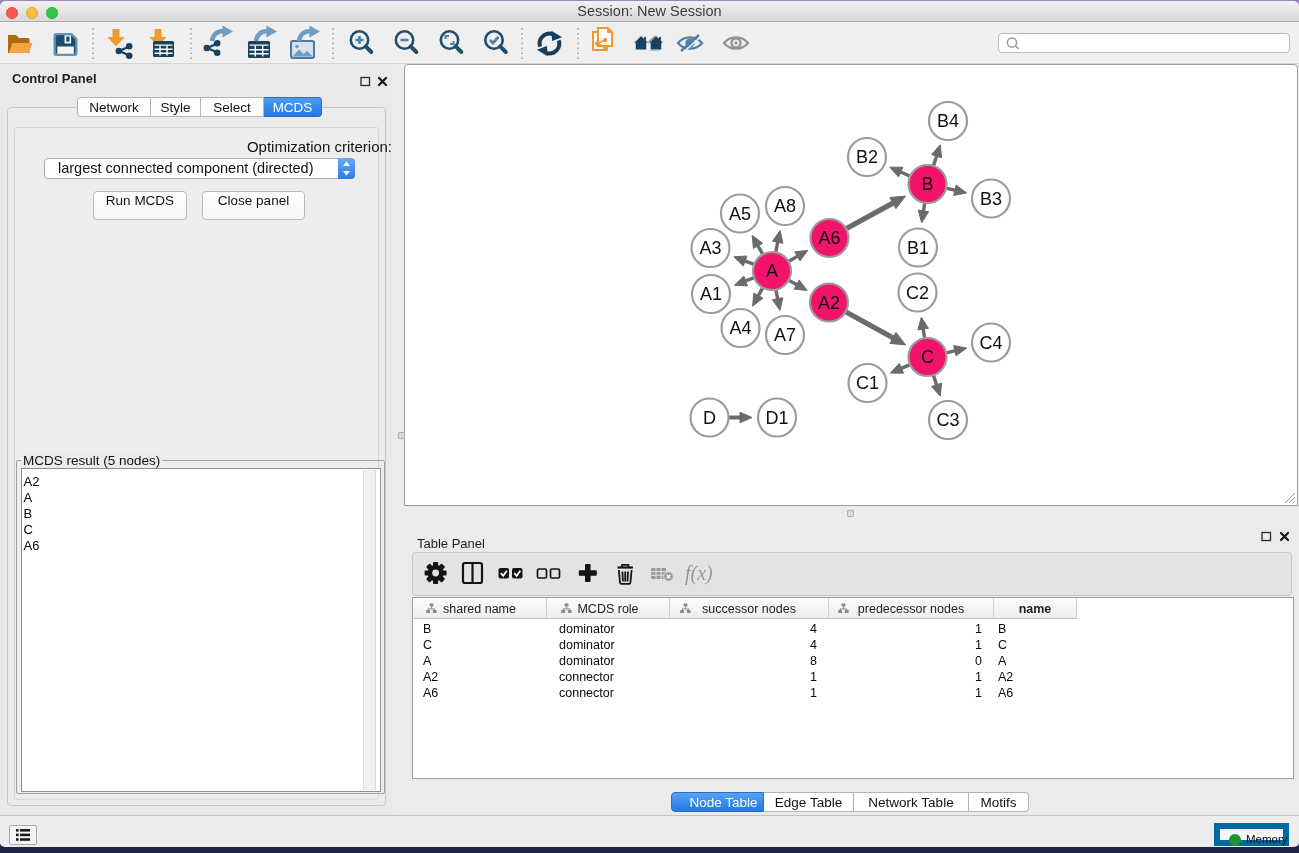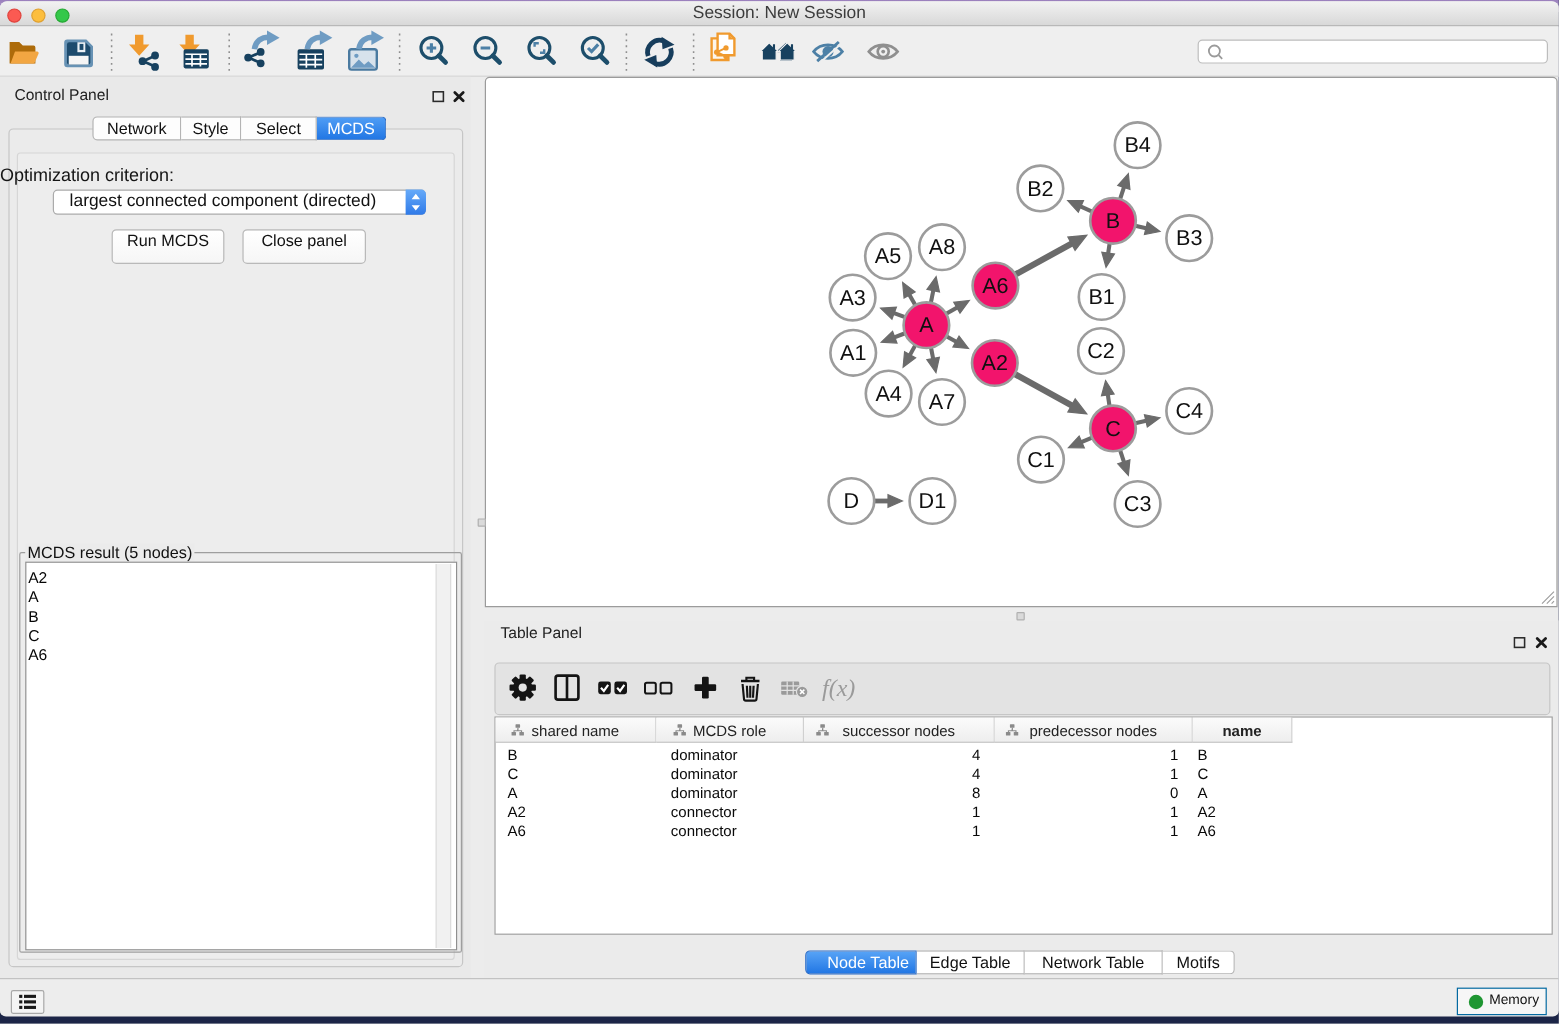--- a/index.html
+++ b/index.html
@@ -12,58 +12,58 @@
 .titlebar .title { position:absolute; left:0; right:0; top:2px; text-align:center; font-size:14.5px; color:#3c3c3c; }
 .tl { position:absolute; top:5.5px; width:12px; height:12px; border-radius:50%; }
 .tl.r { left:6px;  background:#fb5a52; border:1px solid #e0443e; }
 .tl.y { left:26px; background:#fcbe3e; border:1px solid #dfa133; }
 .tl.g { left:46px; background:#34c84a; border:1px solid #27aa35; }
 
 .toolbar { position:absolute; left:0; top:21px; width:100%; height:42px; background:#efefef; border-bottom:1px solid #d4d4d4; }
 .searchbox { position:absolute; left:998px; top:11px; width:292px; height:20px; background:#fff; border:1px solid #bdbdbd; border-radius:4px; }
 
 .leftpanel { position:absolute; left:0; top:63px; width:392px; height:751px; background:#e9e9e9; }
-.lp-title { position:absolute; left:12px; top:7px; font-size:13px; color:#1e1e1e; }
+.lp-title { position:absolute; left:12px; top:7px; font-size:13px; color:#1e1e1e;font-weight:bold; }
 .cp-outer { position:absolute; left:7px; top:43px; width:379px; height:699px; background:#ebebeb; border:1px solid #c6c6c6; border-radius:4px; }
 .cp-inner { position:absolute; left:6px; top:19px; width:365px; height:673px; background:#ededed; border:1px solid #d6d6d6; border-radius:3px; }
 .tabs { position:absolute; left:77px; top:33px; height:20px; display:flex; z-index:5; }
 .tab { height:20px; font-size:13.5px; color:#111; background:#fdfdfd; border:1px solid #b4b4b4; border-left:none; display:flex; align-items:center; justify-content:center; }
 .tab.first { border-left:1px solid #b4b4b4; border-radius:4px 0 0 4px; }
 .tab.sel { background:linear-gradient(180deg,#4f9df5,#2277e4); color:#fff; border-color:#2a6cc8; border-radius:0 4px 4px 0; }
-.optlabel { position:absolute; left:0; width:392px; top:74px; text-align:left; font-size:15px; color:#151515; }
+.optlabel { position:absolute; left:0; width:392px; top:74px; text-align:right; font-size:15px; color:#151515; }
 .dropdown { position:absolute; left:44px; top:94px; width:311px; height:21px; background:#fff; border:1px solid #ababab; border-radius:4px; font-size:14.5px; color:#111; line-height:19px; padding-left:13px; }
 .dd-btn { position:absolute; right:-1px; top:-1px; width:17px; height:21px; border-radius:0 4px 4px 0; background:linear-gradient(180deg,#66aaf9,#2f7ae8); }
 .btn { position:absolute; height:29px; background:linear-gradient(180deg,#ffffff,#f6f6f6); border:1px solid #b9b9b9; border-radius:4px; font-size:13.5px; color:#111; text-align:center; line-height:17px; }
 .fieldset { position:absolute; left:16px; top:396px; width:369px; height:334px; border:1px solid #9e9e9e; border-radius:2px; }
 .legend { position:absolute; left:4px; top:-8px; background:#ebebeb; padding:0 2px; font-size:13.5px; color:#111; }
 .listbox { position:absolute; overflow:hidden; left:4px; top:7px; padding-top:5px; width:360px; height:324px; background:#fff; border:1px solid #8f8f8f; font-size:13px; color:#050505; }
 .listbox .li { height:16px; line-height:16px; padding-left:1.5px; }
 .scrolltrack { position:absolute; right:4px; top:1px; bottom:1px; width:13px; background:#f1f1f1; border-left:1px solid #dcdcdc; border-right:1px solid #dcdcdc; }
 
 .netwin { position:absolute; left:404px; top:63px; width:894px; height:442px; background:#fff; border:1px solid #9b9b9b; border-radius:4px 4px 0 0; }
 .net-titlebar { position:absolute; left:0; top:0; width:100%; height:22px; background:linear-gradient(180deg,#f0f0f0,#dcdcdc); border-bottom:1px solid #b6b6b6; border-radius:4px 4px 0 0; }
 .net-title { position:absolute; left:0; right:0; top:2.5px; text-align:center; font-size:14.5px; color:#2e2e2e; }
 .ntl { position:absolute; top:5.5px; width:11px; height:11px; border-radius:50%; }
 .netcanvas { position:absolute; left:0; top:23px; width:892px; height:417px; overflow:hidden; }
 
 .tablepanel { position:absolute; left:404px; top:516px; width:895px; height:298px; background:#ebebeb; }
-.tp-title { position:absolute; left:13px; top:3px; font-size:13px; color:#1e1e1e; }
+.tp-title { position:absolute; left:13px; top:19px; font-size:13px; color:#1e1e1e; }
 .tp-toolbar { position:absolute; left:8px; top:35px; width:880px; height:44px; background:#e3e3e3; border:1px solid #c6c6c6; border-radius:4px; }
 .tablebox { position:absolute; left:8px; top:80px; width:882px; height:182px; background:#fff; border:1px solid #9f9f9f;padding-left:36px; }
 .thead { position:absolute; left:0; top:0; height:21px; background:linear-gradient(180deg,#fbfbfb,#eeeeee); border-right:1px solid #d0d0d0; border-bottom:1px solid #c0c0c0; font-size:12.5px; color:#222; }
 .thead span { position:absolute; top:4px; left:0; right:0; text-align:center; }
 .trow { position:absolute; font-size:12.5px; color:#090909; height:16px; line-height:16px; }
 .bottomtabs { position:absolute; left:267px; top:275px; height:20px; display:flex; }
 .btab { height:20px; font-size:13.5px; color:#111; background:#fff; border:1px solid #b4b4b4; border-left:none; display:flex; align-items:center; justify-content:center; }
 .btab.sel { background:linear-gradient(180deg,#57a3f6,#2277e4); color:#fff; border-color:#2a6cc8; border-radius:4px 0 0 4px; border-left:1px solid #2a6cc8;padding-left:12px; }
 .btab.last { border-radius:0 4px 4px 0; }
 
 .statusbar { position:absolute; left:0; top:814px; width:1299px; height:31px; background:#ededed; border-top:1px solid #c2c2c2; }
 .hambtn { position:absolute; left:9px; top:9px; width:28px; height:20px; background:#f4f4f4; border:1px solid #a8a8a8; border-radius:2px; }
-.membtn { position:absolute; right:10px; top:7px; width:75px; height:23px; background:#f6f6f6; border:1px solid #0369a1; font-size:11.5px; color:#111; }
+.membtn { position:absolute; right:10px; top:7px; width:75px; height:23px; background:#f6f6f6; border:6px solid #0369a1; font-size:11.5px; color:#111; }
 .splith { position:absolute; width:7px; height:7px; background:#dadada; border:1px solid #b0b0b0; border-radius:1px; }
 </style>
 </head>
 <body>
 <div class="desktop-top"></div>
 <div class="appwin">
   <div class="titlebar">
     <div class="tl r"></div>
       <div class="tl y"></div>
       <div class="tl g"></div>

